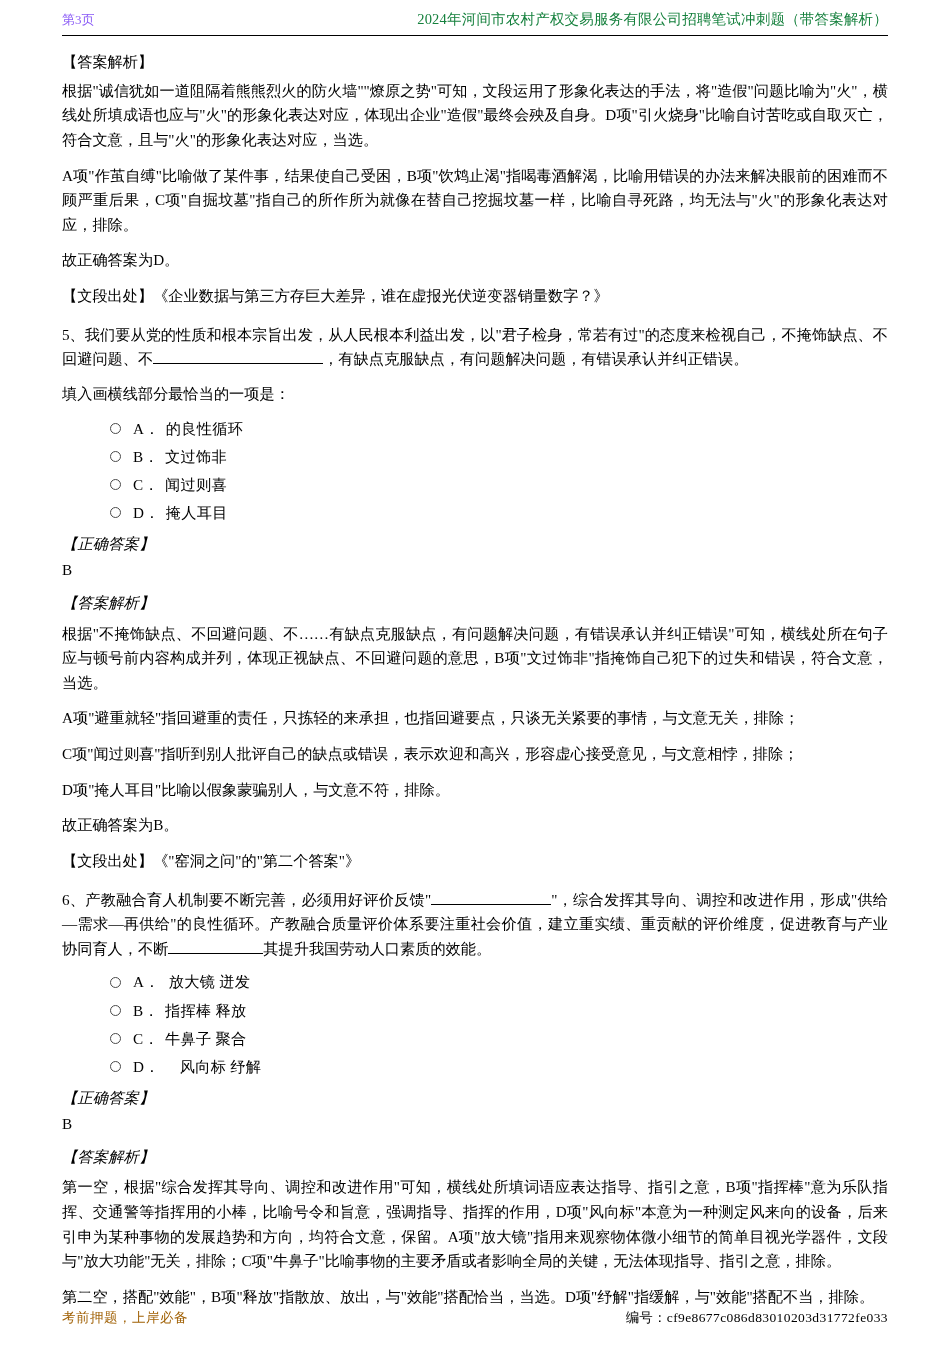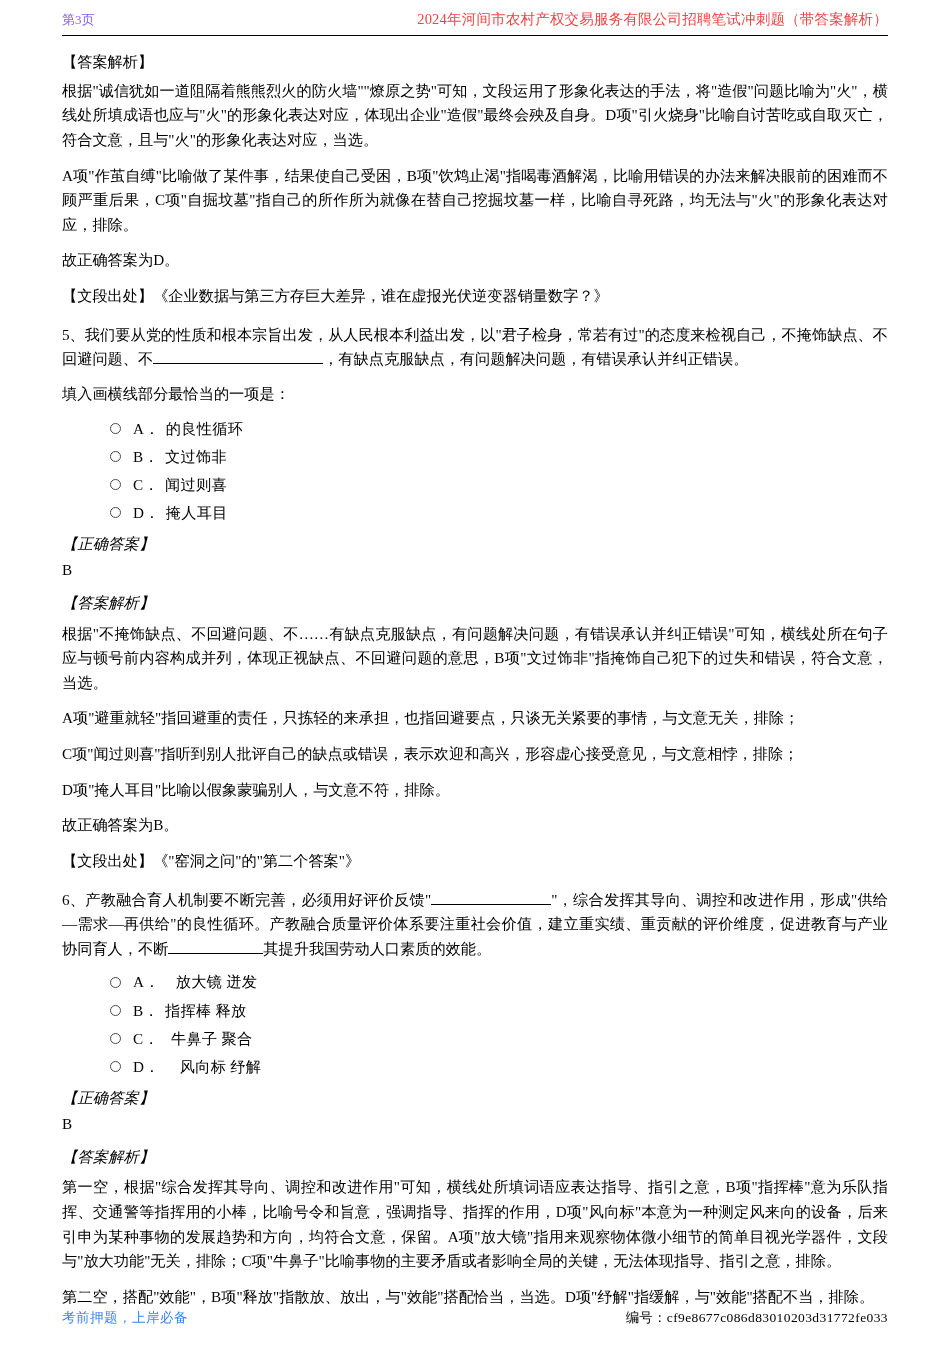--- a/index.html
+++ b/index.html
@@ -29,21 +29,21 @@
     justify-content: space-between;
     padding-top: 10px;
     font-size: 13.5px;
   }
   .header-left {
     color: #8b5cf6;
     font-size: 13px;
     white-space: nowrap;
   }
   .header-right {
-    color: #ef4444;
+    color: #15803d;
     font-size: 14.5px;
     white-space: nowrap;
     letter-spacing: 0.2px;
     text-align: right;
   }
   .hrule {
     border: 0;
     border-top: 1px solid #000;
     margin: 6px 0 0 0;
   }
@@ -118,21 +118,21 @@
     position: absolute;
     left: 62px;
     right: 62px;
     bottom: 18px;
     display: flex;
     align-items: baseline;
     justify-content: space-between;
     font-size: 13.5px;
   }
   .footer-left {
-    color: #3b82f6;
+    color: #a16207;
     letter-spacing: 0.5px;
   }
   .footer-right {
     color: #000;
     letter-spacing: 0.2px;
   }
   .code {
     font-family: Liberation Serif, serif;
     letter-spacing: 0.4px;
   }
@@ -201,31 +201,31 @@
     </div>
 
     <div class="block">
       <div class="qline">
         <span>6、</span><span>产教融合育人机制要不断完善，必须用好评价反馈"</span><span class="blank blank-b"></span><span>"，综合发挥其导向、调控和改进作用，形成"供给—需求—再供给"的良性循环。产教融合质量评价体系要注重社会价值，建立重实绩、重贡献的评价维度，促进教育与产业协同育人，不断</span><span class="blank blank-c"></span><span>其提升我国劳动人口素质的效能。</span>
       </div>
       <div class="options">
         <div class="option">
           <span class="radio"></span>
           <span class="opt-text">A．</span>
-          <span class="opt-text" style="margin-left:16px">放大镜  迸发</span>
+          <span class="opt-text" style="margin-left:9px">放大镜  迸发</span>
         </div>
         <div class="option">
           <span class="radio"></span>
           <span class="opt-text">B．</span>
           <span class="opt-text" style="margin-left:6px">指挥棒  释放</span>
         </div>
         <div class="option">
           <span class="radio"></span>
           <span class="opt-text">C．</span>
-          <span class="opt-text" style="margin-left:12px">牛鼻子  聚合</span>
+          <span class="opt-text" style="margin-left:6px">牛鼻子  聚合</span>
         </div>
         <div class="option">
           <span class="radio"></span>
           <span class="opt-text">D．</span>
           <span class="opt-text" style="margin-left:20px">风向标  纾解</span>
         </div>
       </div>
       <div class="ans-label">【正确答案】</div>
       <div class="ans-value">B</div>
       <div class="ans-label">【答案解析】</div>

